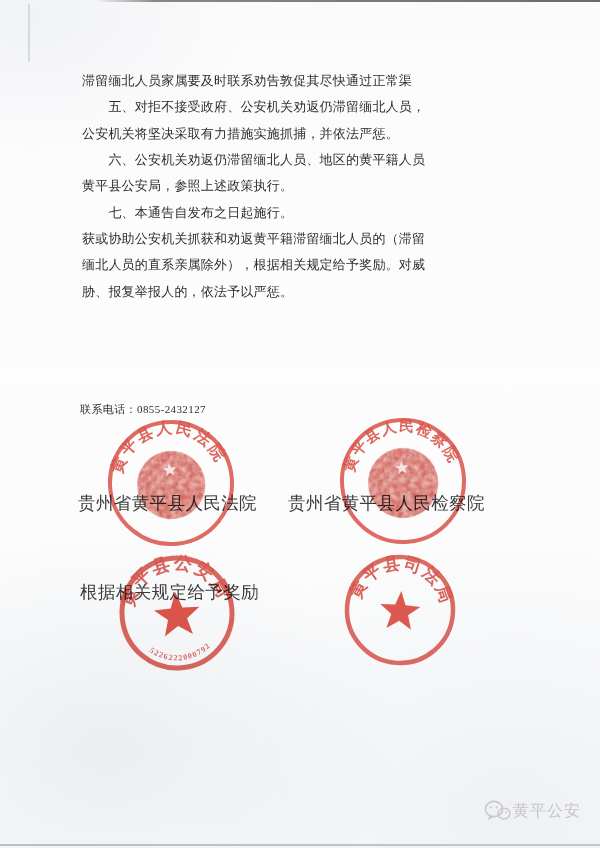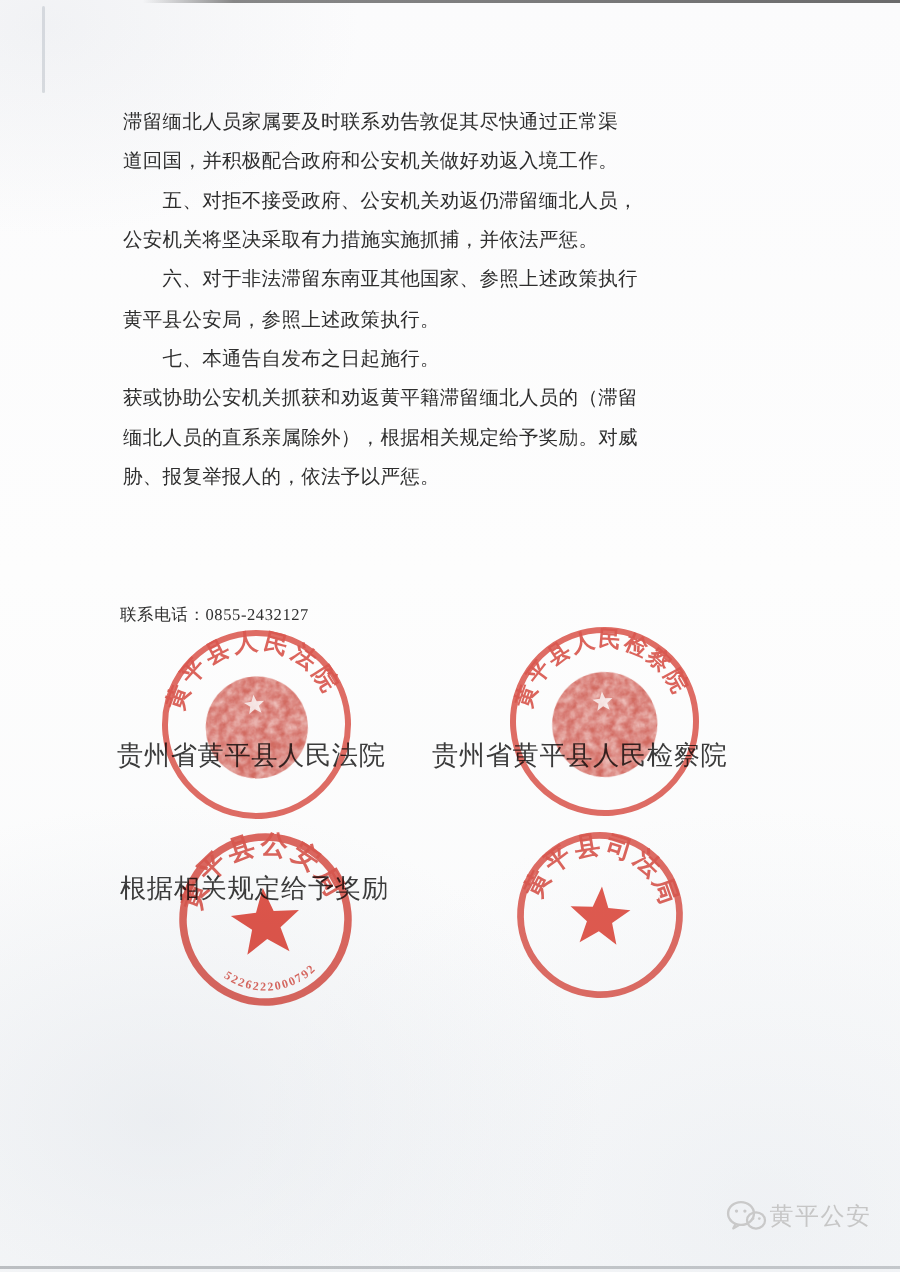--- a/index.html
+++ b/index.html
@@ -65,24 +65,23 @@
 </head>
 <body>
 
 <div class="page">
 
   <div class="scan-edge-top"></div>
   <div class="scan-smudge-left"></div>
 
   <div class="doc-body">
     <div class="line">滞留缅北人员家属要及时联系劝告敦促其尽快通过正常渠</div>
-    <div class="line">道回国，并积极配合政府和公安机关做好劝返入境工作。</div>
     <div class="line">　　五、对拒不接受政府、公安机关劝返仍滞留缅北人员，</div>
     <div class="line">公安机关将坚决采取有力措施实施抓捕，并依法严惩。</div>
-    <div class="line">　　六、对于非法滞留东南亚其他国家、参照上述政策执行</div>
+    <div class="line">　　六、公安机关劝返仍滞留缅北人员、地区的黄平籍人员</div>
     <div class="line">黄平县公安局，参照上述政策执行。</div>
     <div class="line">　　七、本通告自发布之日起施行。</div>
     <div class="line">获或协助公安机关抓获和劝返黄平籍滞留缅北人员的（滞留</div>
     <div class="line">缅北人员的直系亲属除外），根据相关规定给予奖励。对威</div>
     <div class="line">胁、报复举报人的，依法予以严惩。</div>
   </div>
 
   <div class="contact-phone">联系电话：0855-2432127</div>
 
   <div class="sig-label l1">贵州省黄平县人民法院</div>

